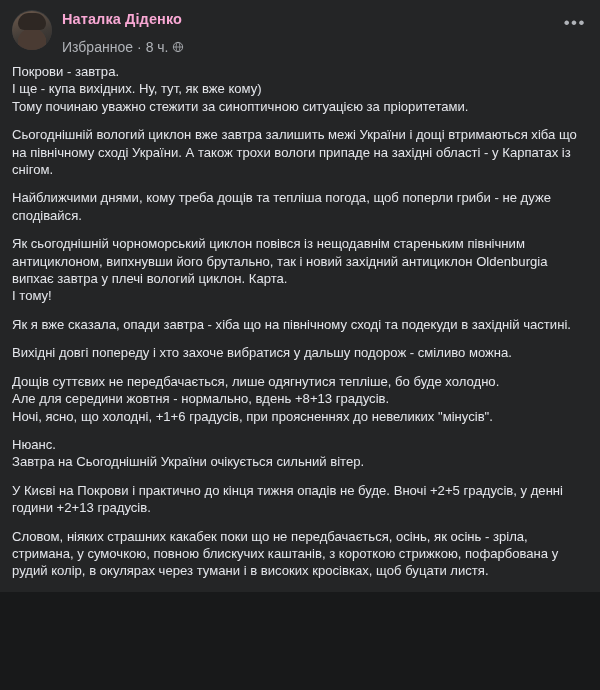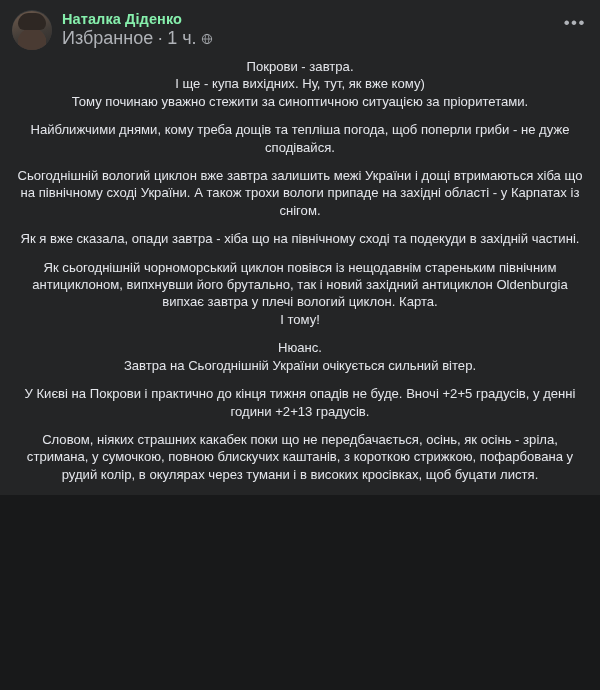--- a/index.html
+++ b/index.html
@@ -58,31 +58,31 @@
     background: #2e2723;
   }
   .hdr-text {
     margin-left: 10px;
     padding-top: 1px;
     min-width: 0;
   }
   .author {
     font-size: 14.5px;
     font-weight: bold;
-    color: #86efac;
+    color: #f9a8d4;
     line-height: 17px;
     letter-spacing: .1px;
   }
   .meta {
     display: flex;
     align-items: center;
-    font-size: 18px;
+    font-size: 14px;
     color: #b0b3b8;
     line-height: 16px;
-    margin-top: 2px;
+    margin-top: 11px;
   }
   .meta .sep {
     margin: 0 4px;
   }
   .meta .audience-icon {
     display: inline-block;
     margin-left: 4px;
     position: relative;
     top: 1px;
   }
@@ -99,63 +99,66 @@
   }
   .post-body {
     font-size: 13.1px;
     line-height: 17.4px;
     color: #e4e6eb;
     padding-top: 2px;
   }
   .post-body p {
     margin: 0 0 11px 0;
     white-space: pre-line;
-    text-align: center;
   }
   .post-body p:last-child {
     margin-bottom: 0;
   }
 </style>
 </head>
 <body>
 
 <div class="post">
 
   <div class="post-header">
     <div class="avatar">
       <div class="face"></div>
       <div class="hair"></div>
     </div>
     <div class="hdr-text">
       <div class="author">Наталка Діденко</div>
       <div class="meta">
         <span>Избранное</span>
         <span class="sep">·</span>
-        <span>1 ч.</span>
+        <span>8 ч.</span>
         <span class="audience-icon">
           <svg width="12" height="12" viewBox="0 0 16 16" aria-hidden="true">
             <circle cx="8" cy="8" r="6.2" fill="none" stroke="#b0b3b8" stroke-width="1.2"></circle>
             <ellipse cx="8" cy="8" rx="2.6" ry="6.2" fill="none" stroke="#b0b3b8" stroke-width="1"></ellipse>
             <line x1="1.9" y1="8" x2="14.1" y2="8" stroke="#b0b3b8" stroke-width="1"></line>
           </svg>
         </span>
       </div>
     </div>
     <div class="menu-dots">•••</div>
   </div>
 
   <div class="post-body">
     <p>Покрови - завтра.
  І ще - купа вихідних. Ну, тут, як вже кому)
 Тому починаю уважно стежити за синоптичною ситуацією за пріоритетами.</p>
+    <p>Сьогоднішній вологий циклон вже завтра залишить межі України і дощі втримаються хіба що на північному сході України. А також трохи вологи припаде на західні області - у Карпатах із снігом.</p>
     <p>Найближчими днями, кому треба дощів та тепліша погода, щоб поперли гриби - не дуже сподівайся.</p>
-    <p>Сьогоднішній вологий циклон вже завтра залишить межі України і дощі втримаються хіба що на північному сході України. А також трохи вологи припаде на західні області - у Карпатах із снігом.</p>
-    <p>Як я вже сказала, опади завтра - хіба що на північному сході та подекуди в західній частині.</p>
     <p>Як сьогоднішній чорноморський циклон повівся із нещодавнім стареньким північним антициклоном, випхнувши його брутально, так і новий західний антициклон Oldenburgia випхає завтра у плечі вологий циклон. Карта.
 І тому!</p>
+    <p>Як я вже сказала, опади завтра - хіба що на північному сході та подекуди в західній частині.</p>
+    <p>Вихідні довгі попереду і хто захоче вибратися у дальшу подорож - смiливо можна.</p>
+    <p>Дощів суттєвих не передбачається, лише одягнутися тепліше, бо буде холодно.
+Але для середини жовтня - нормально, вдень +8+13 градусів.
+Ночі, ясно, що холодні, +1+6 градусів, при прояснeннях до невеликих "мінусів".</p>
     <p>Нюанс.
 Завтра на Сьогоднішній України очікується сильний вітер.</p>
     <p>У Києві на Покрови і практично до кінця тижня опадів не буде. Вночі +2+5 градусів, у денні години +2+13 градусів.</p>
     <p>Словом, ніяких страшних какабек поки що не передбачається, осінь, як осінь - зріла, стримана, у сумочкою, повною блискучих каштанів, з короткою стрижкою, пофарбована у рудий колір, в окулярах через тумани і в високих кросівках, щоб буцати листя.</p>
 
   </div>
 
 </div>
 
 </body></html>

